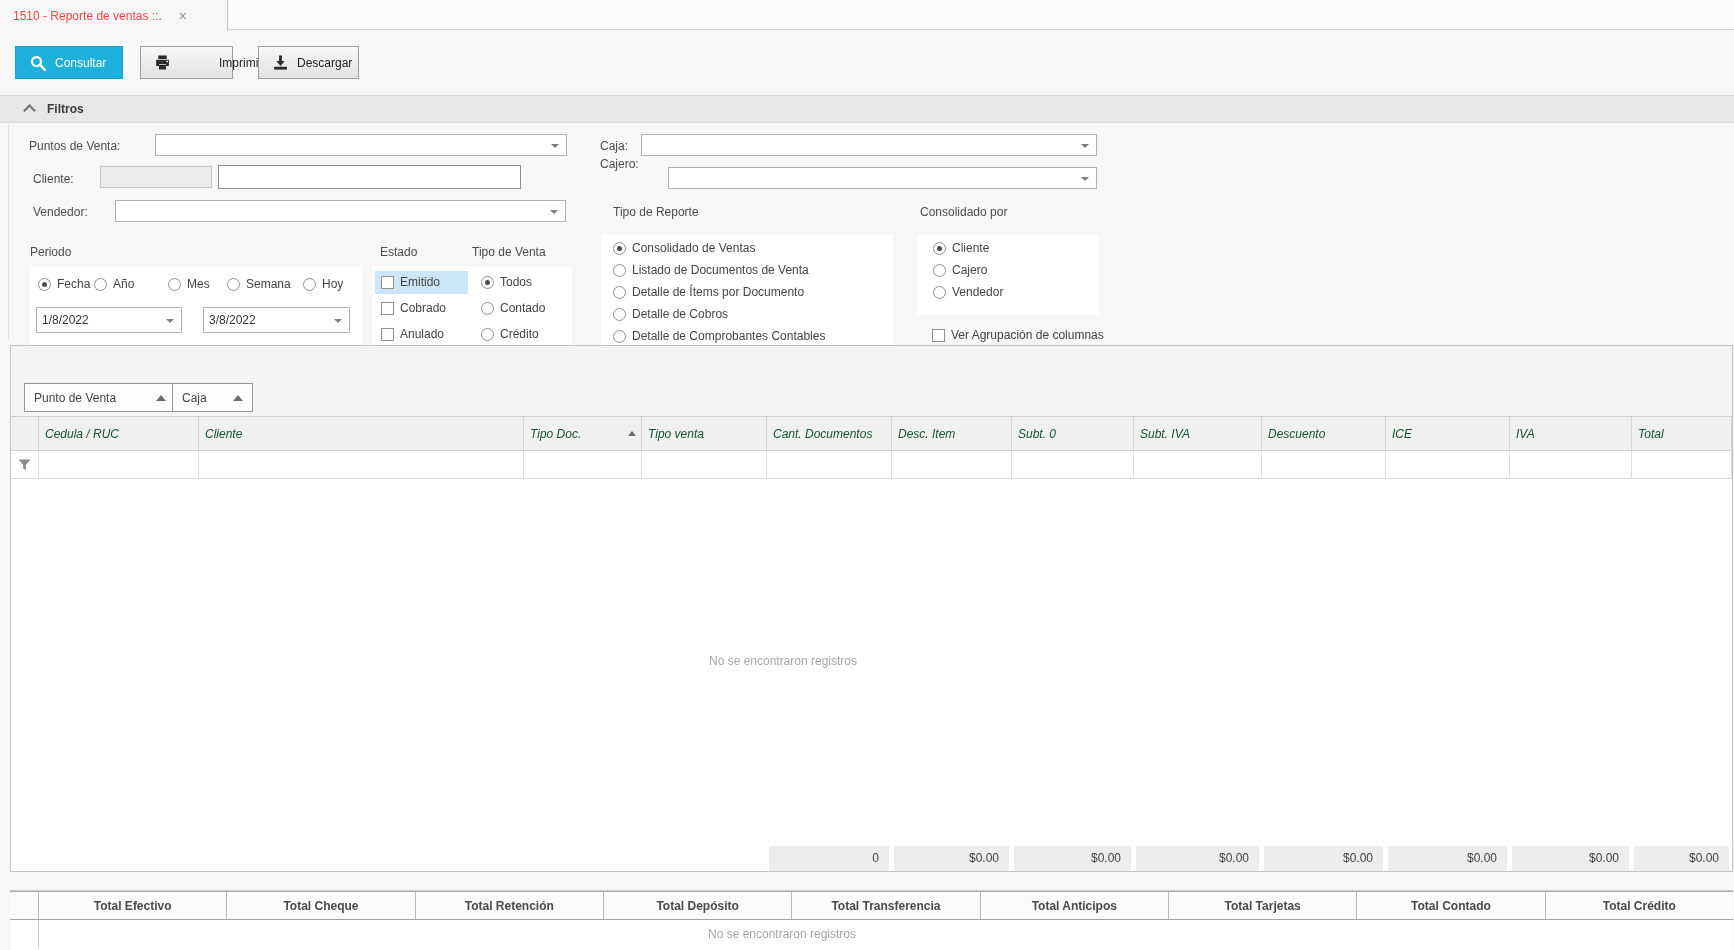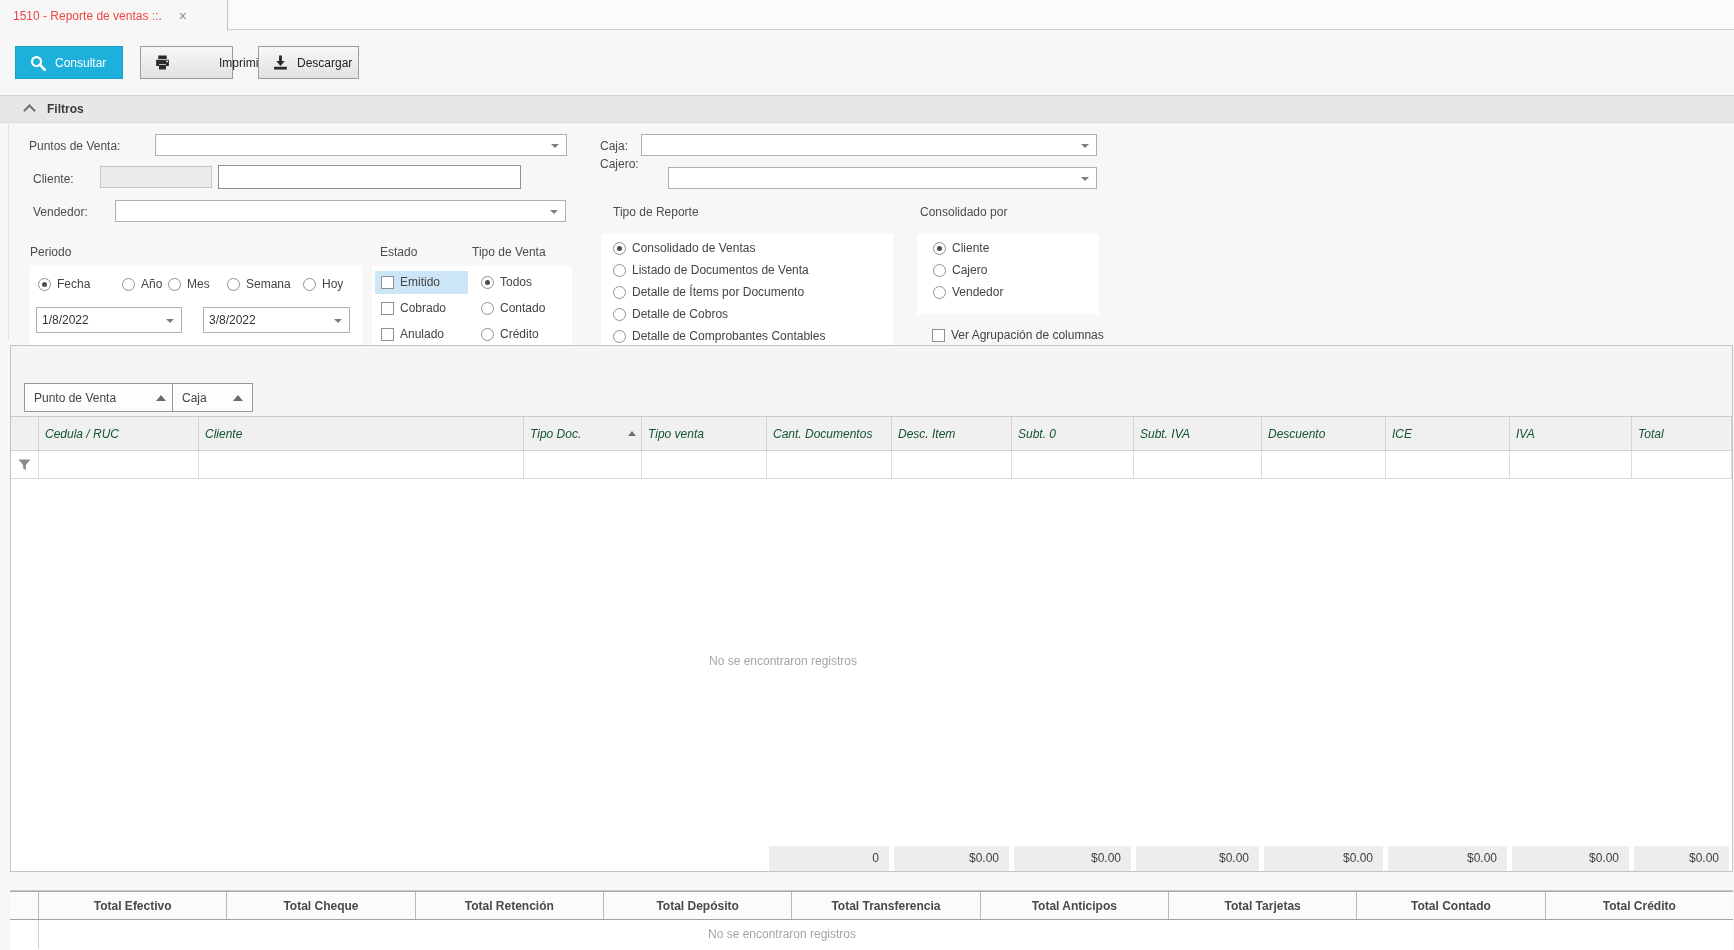--- a/index.html
+++ b/index.html
@@ -146,21 +146,21 @@
 </div>
 <span class="abs gtitle" style="left:613px;top:205px;">Tipo de Reporte</span>
 <span class="abs gtitle" style="left:920px;top:205px;">Consolidado por</span>
 
 <span class="abs gtitle" style="left:30px;top:245px;">Periodo</span>
 <div class="abs panel" style="left:30px;top:266px;width:332px;height:84px;"></div>
 <div class="abs radio sel" style="left:38px;top:276px;">
   <span class="rdot"></span>
     <span>Fecha</span>
 </div>
-<div class="abs radio" style="left:122px;top:276px;text-align:center;">
+<div class="abs radio" style="left:94px;top:276px;text-align:center;">
   <span class="rdot"></span>
     <span>Año</span>
 </div>
 <div class="abs radio" style="left:168px;top:276px;">
   <span class="rdot"></span>
     <span>Mes</span>
 </div>
 <div class="abs radio" style="left:227px;top:276px;">
   <span class="rdot"></span>
     <span>Semana</span>

